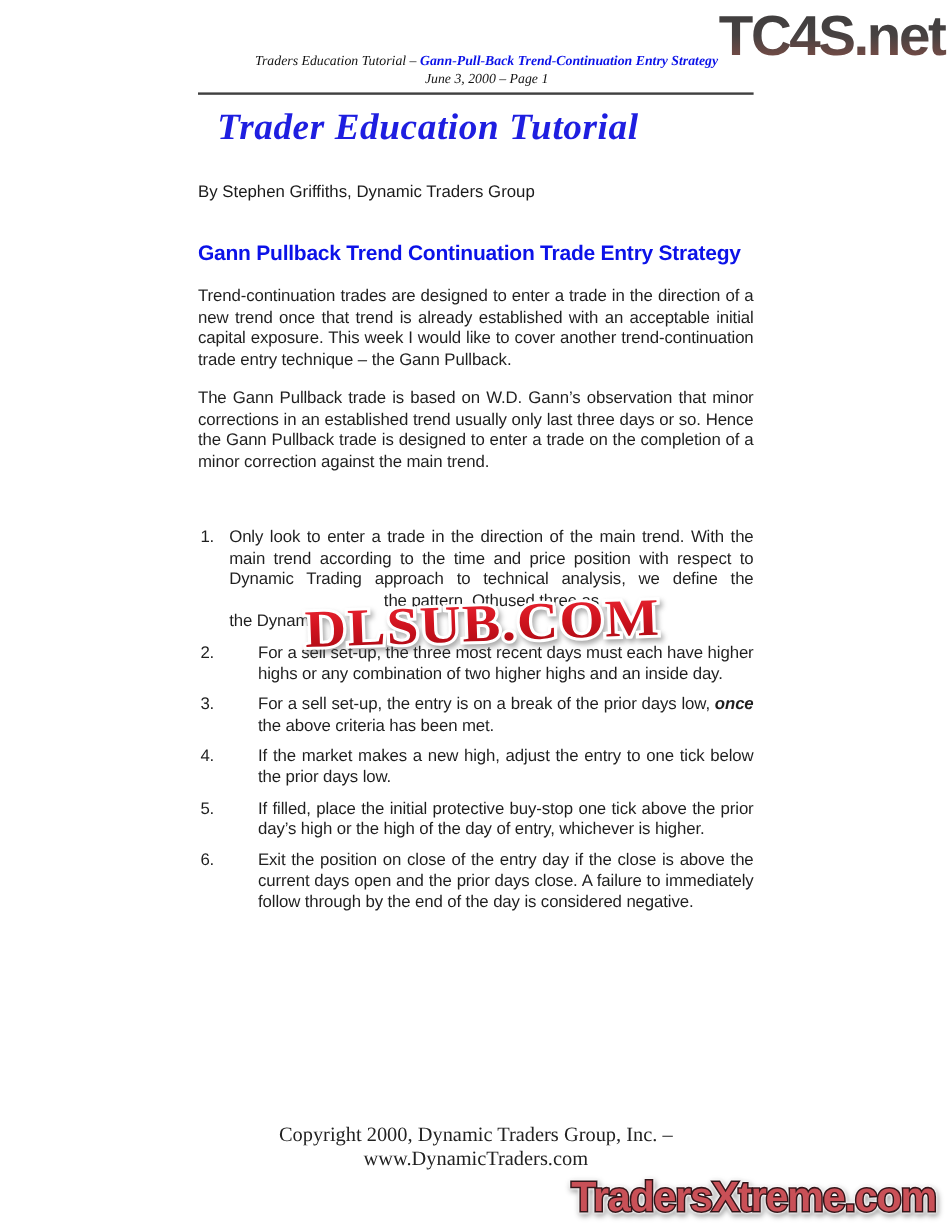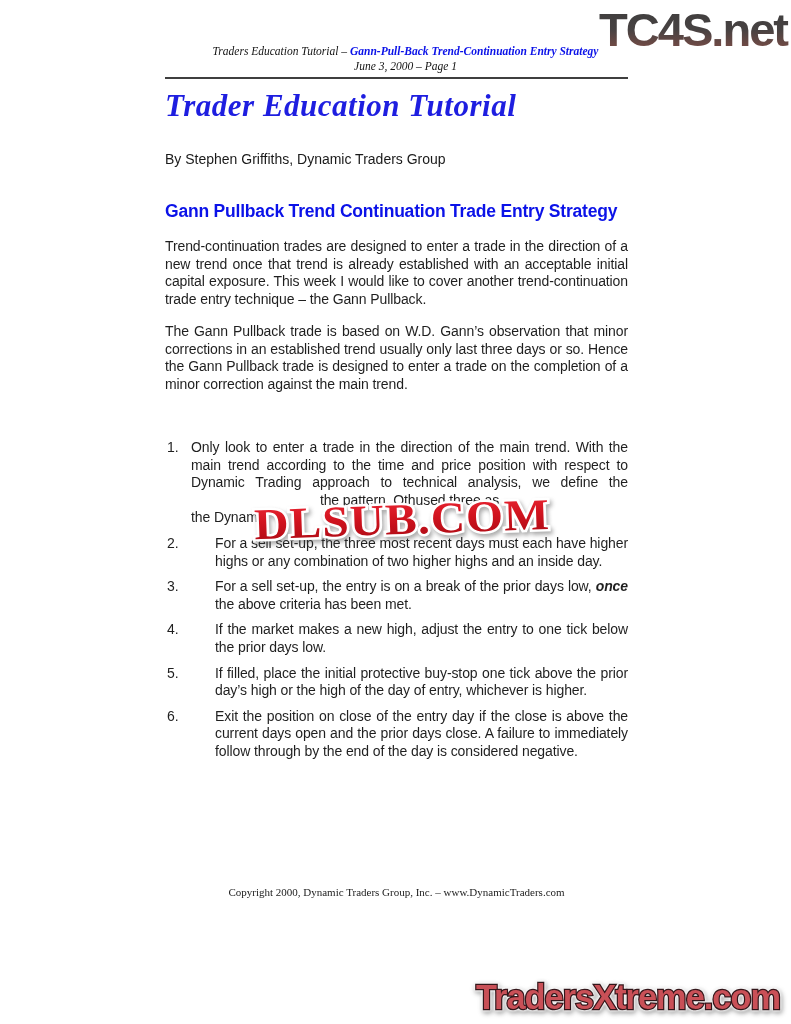--- a/index.html
+++ b/index.html
@@ -12,21 +12,21 @@
   .top-logo { position:absolute; left:595px; top:2px; width:196px; height:54px; }
   
   .header-text {
     position:absolute; left:174px; top:44px; width:463px; text-align:center;
     font-family:"Liberation Serif", serif; font-size:11.5px; line-height:15px; color:#111;font-style:italic;
   }
   .header-text .hl { color:#0b12e8; font-weight:bold; }
   .rule { position:absolute; left:165px; top:77px; width:463px; height:2px; background:#3f3f3f; }
   
   .doc-title {
-    position:absolute; left:165px; top:88px;
+    position:absolute; left:181px; top:88px;
     font-family:"Liberation Serif", serif; font-weight:bold; font-style:italic;
     font-size:31px; color:#1e1ee0; letter-spacing:0.5px;
   }
   .byline {
     position:absolute; left:165px; top:151px;
     font-family:Liberation Sans, sans-serif; font-size:14px; color:#1a1a1a;
   }
   .section-heading {
     position:absolute; left:165px; top:201px;
     font-size:17.5px; font-weight:bold; color:#0b12e8; letter-spacing:-0.2px;
@@ -46,22 +46,22 @@
   .jline { text-align:justify; text-align-last:justify; white-space:nowrap; overflow:hidden; }
   .fragline { display:flex; justify-content:center; }
   .emph { font-weight:bold; font-style:italic; }
   
   .watermark {
     position:absolute; left:246px; top:486px; width:312px; height:64px;
     filter: drop-shadow(2px 3px 2px rgba(70,70,70,0.45));
   }
   
   .footer {
-    position:absolute; left:165px; top:886px; width:463px; text-align:center;
-    font-family:"Liberation Serif", serif; font-size:11px; color:#222;
+    position:absolute; left:165px; top:936px; width:463px; text-align:center;
+    font-family:"Liberation Serif", serif; font-size:17px; color:#222;
   }
   
   .bottom-logo {
     position:absolute; right:3px; top:974px; width:320px; height:48px;
     filter: drop-shadow(0 0 1.5px #ffffff) drop-shadow(0 0 1px #ffffff) drop-shadow(1px 2px 2px rgba(0,0,0,0.4));
   }
 </style>
 </head>
 <body>
 

